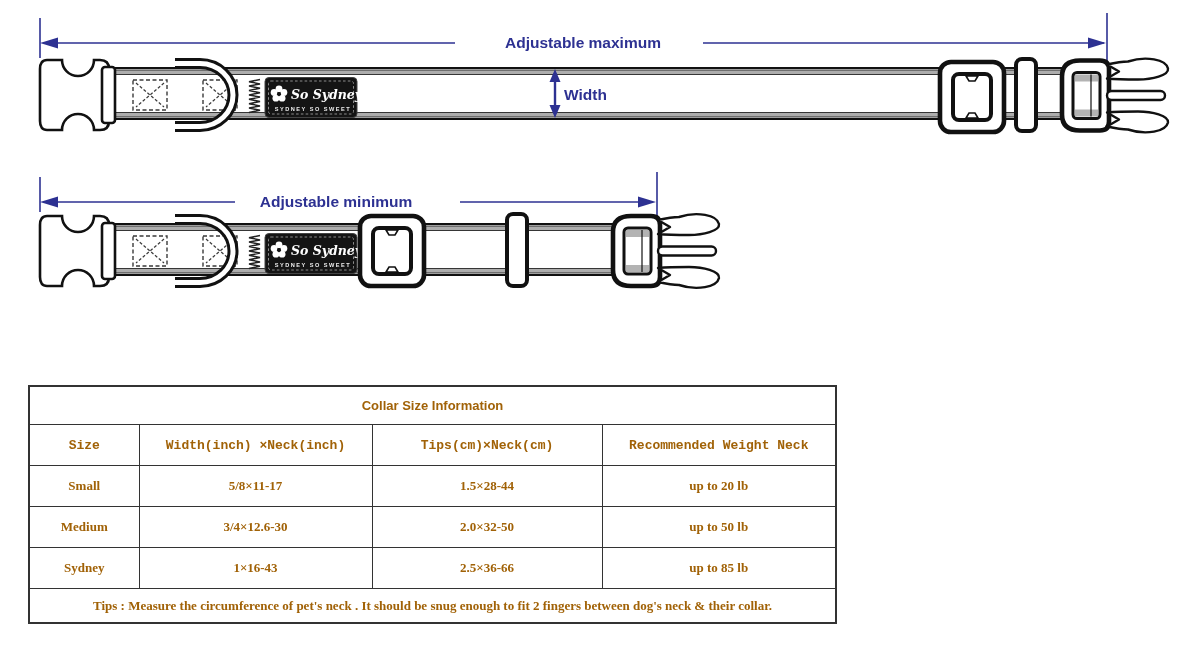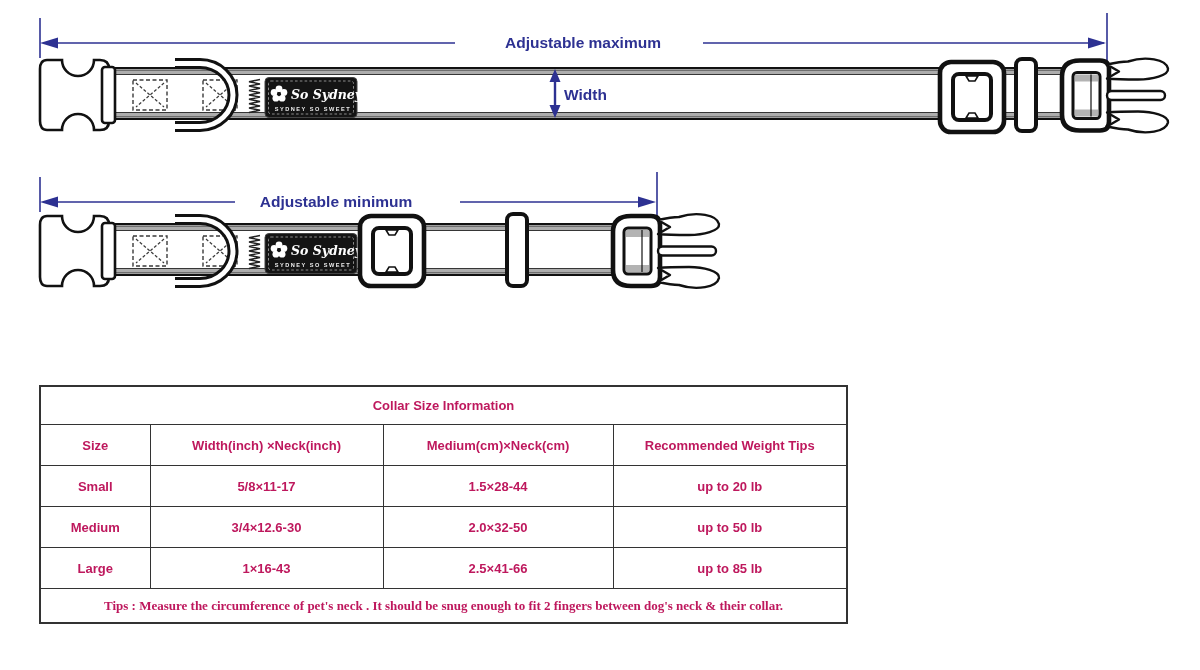--- a/index.html
+++ b/index.html
@@ -2,27 +2,27 @@
 <html><head>
 <meta charset="utf-8">
 <style>
   html,body{margin:0;padding:0;background:#fff;}
   .page{position:relative;width:1200px;height:648px;background:#fff;overflow:hidden;
         font-family:"Liberation Sans",sans-serif;padding-left:43px;}
   .diagram-svg{position:absolute;left:0;top:0;}
   .anno{fill:#2d3192;font-weight:bold;font-size:15.5px;font-family:"Liberation Sans",sans-serif;}
   .brand-name{fill:#ffffff;font-family:"DejaVu Serif",serif;font-style:italic;font-weight:bold;font-size:12.5px;}
   .brand-tag{fill:#eeeeee;font-family:"Liberation Sans",sans-serif;font-weight:bold;font-size:5.6px;letter-spacing:1.5px;}
-  table.size-table{position:absolute;left:39px;top:385px;width:807px;border-collapse:collapse;
-        table-layout:fixed;color:#be185d;font-weight:bold;border:2px solid #333;}
+  table.size-table{position:absolute;left:28px;top:385px;width:807px;border-collapse:collapse;
+        table-layout:fixed;color:#a16207;font-weight:bold;border:2px solid #333;}
   table.size-table td,table.size-table th{border:1.6px solid #333;font-size:13px;text-align:center;
         padding:0;vertical-align:middle;}
   td.title-cell{height:37px;text-align:left;padding-left:9px;font-size:13.5px;}
-  tr.hdr th{height:40px;}
-  tr.datarow td{height:40px;}
+  tr.hdr th{height:40px;font-family:Liberation Mono, monospace;}
+  tr.datarow td{height:40px;font-family:Liberation Serif, serif;}
   td.tips-cell{height:33px;text-align:left;padding-left:3px;font-size:13px;font-family:Liberation Serif, serif;}
 </style>
 </head>
 <body>
 
 <div class="page">
 
   <svg class="diagram-svg" width="1200" height="340" viewBox="0 0 1200 340">
     <defs>
       <g id="fbuckle">
@@ -145,39 +145,39 @@
         <col style="width:230px">
         <col style="width:234px">
     </colgroup>
     <tbody>
       <tr>
         <td class="title-cell" colspan="4">Collar Size Information</td>
       </tr>
       <tr class="hdr">
         <th>Size</th>
         <th>Width(inch) ×Neck(inch)</th>
-        <th>Medium(cm)×Neck(cm)</th>
-        <th>Recommended Weight Tips</th>
+        <th>Tips(cm)×Neck(cm)</th>
+        <th>Recommended Weight Neck</th>
       </tr>
       <tr class="datarow">
         <td>Small</td>
         <td>5/8×11-17</td>
         <td>1.5×28-44</td>
         <td>up to 20 lb</td>
       </tr>
       <tr class="datarow">
         <td>Medium</td>
         <td>3/4×12.6-30</td>
         <td>2.0×32-50</td>
         <td>up to 50 lb</td>
       </tr>
       <tr class="datarow">
-        <td>Large</td>
+        <td>Sydney</td>
         <td>1×16-43</td>
-        <td>2.5×41-66</td>
+        <td>2.5×36-66</td>
         <td>up to 85 lb</td>
       </tr>
       <tr>
         <td class="tips-cell" colspan="4">Tips : Measure the circumference of pet's neck . It should be snug enough to fit 2 fingers between dog's neck &amp; their collar.</td>
       </tr>
     </tbody>
   </table>
 
 </div>
 

